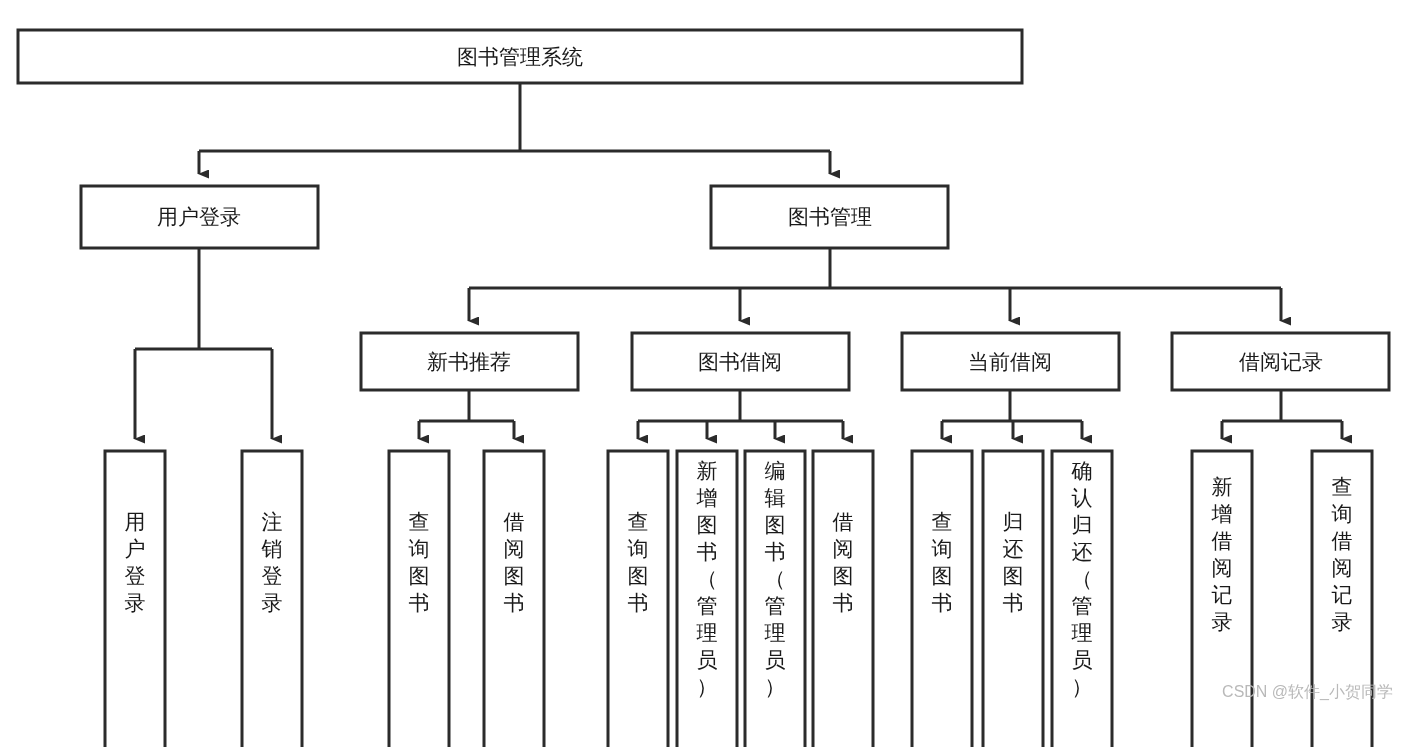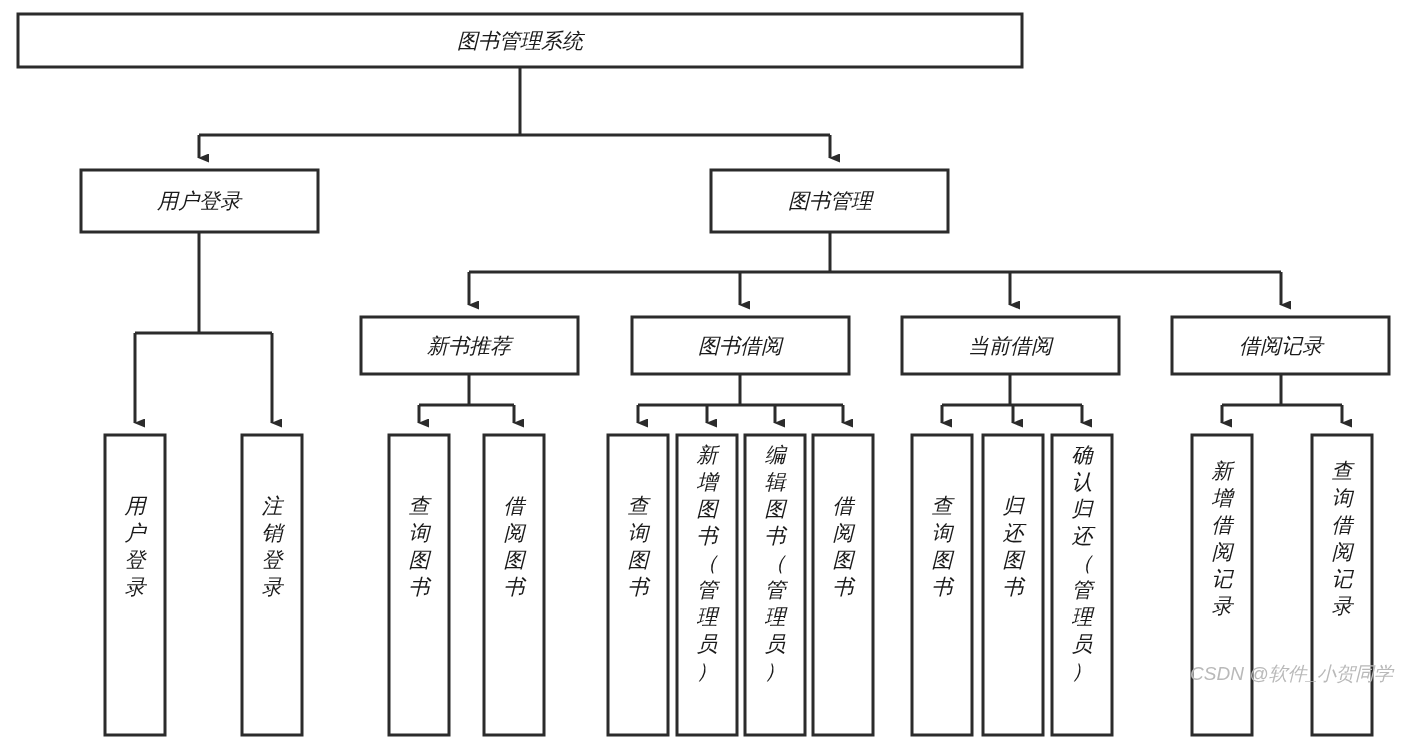--- a/index.html
+++ b/index.html
@@ -10,24 +10,23 @@
   body {
     width: 1405px;
     height: 747px;
     font-family: "Liberation Sans", "DejaVu Sans", sans-serif;
     overflow: hidden;
     position: relative;
   }
   #diagram-root {
     position: absolute;
     left: 0;
-    top: 0;
+    top: 16px;
     width: 1405px;
     height: 693px;
-    font-style: italic;
   }
   svg.flow {
     display: block;
     width: 1405px;
     height: 747px;
   }
   .node-box {
     fill: #ffffff;
     stroke: #2b2b2b;
     stroke-width: 3;
@@ -52,21 +51,21 @@
   }
   .arrow-head {
     fill: #2b2b2b;
     stroke: none;
   }
   .watermark {
     position: absolute;
     right: 12px;
     bottom: 6px;
     color: #b9b9b9;
-    font-size: 19px;
+    font-size: 16px;
     font-family: "Liberation Sans", "DejaVu Sans", sans-serif;
     white-space: nowrap;
     user-select: none;
   }
 </style>
 </head>
 <body>
 
 <div id="diagram-root">
   <svg class="flow" viewBox="0 0 1405 747" xmlns="http://www.w3.org/2000/svg">

